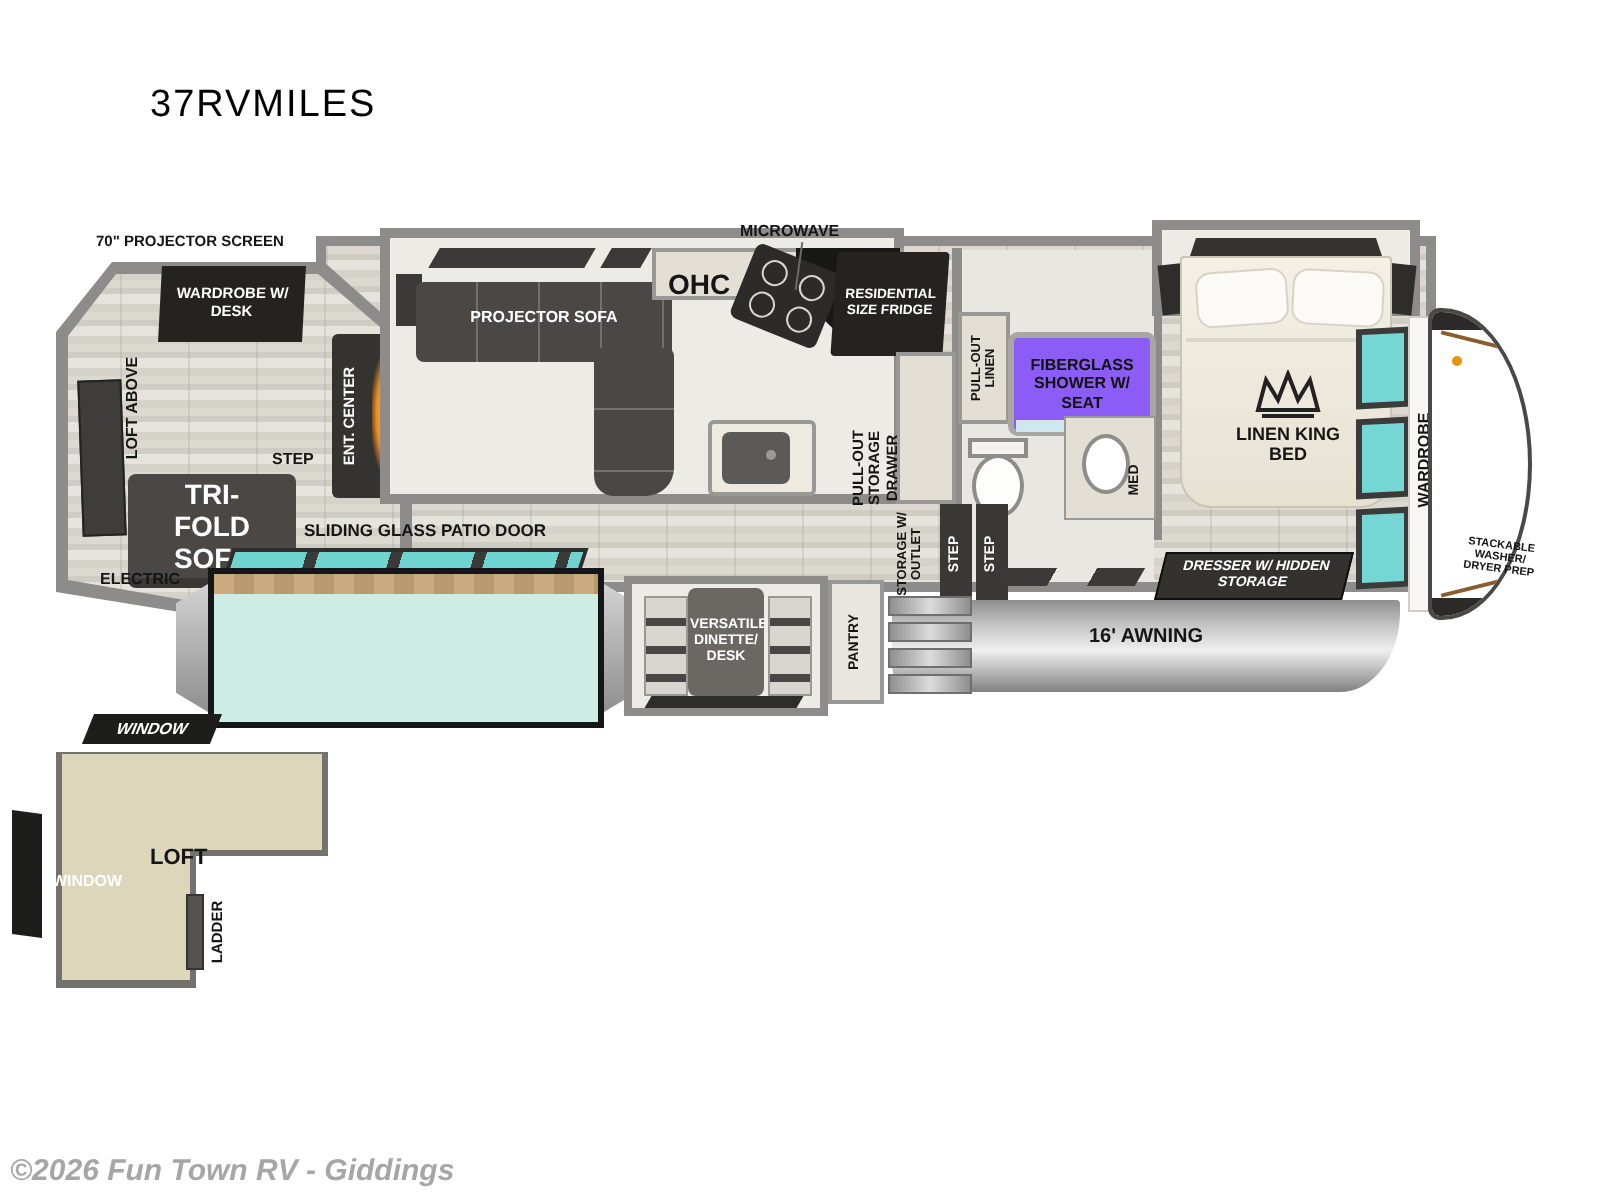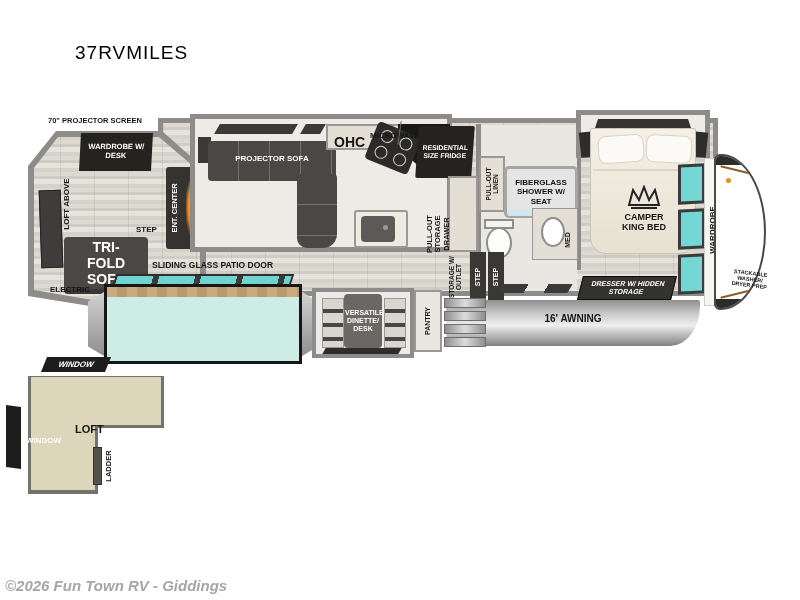--- a/index.html
+++ b/index.html
@@ -84,21 +84,21 @@
 
 <div class="abs" style="left:398px;top:124px;width:52px;height:50px;background:#181817;
             clip-path:polygon(0 0,100% 0,100% 100%,55% 100%,0 45%);"></div>
 <div class="abs" style="left:370px;top:128px;width:46px;height:40px;background:#2c2b29;border-radius:4px;transform:rotate(22deg);
             display:grid;grid-template-columns:1fr 1fr;place-items:center;padding:3px;box-sizing:border-box;">
   <span style="width:11px;height:11px;border:1.5px solid #d6d6d6;border-radius:50%;"></span>
   <span style="width:11px;height:11px;border:1.5px solid #d6d6d6;border-radius:50%;"></span>
   <span style="width:11px;height:11px;border:1.5px solid #d6d6d6;border-radius:50%;"></span>
   <span style="width:11px;height:11px;border:1.5px solid #d6d6d6;border-radius:50%;"></span>
 </div>
-<div class="lbl" style="left:370px;top:112px;font-size:8px;margin-top:20px;">MICROWAVE</div>
+<div class="lbl" style="left:370px;top:112px;font-size:8px;">MICROWAVE</div>
 <div class="abs" style="left:399px;top:121px;width:1px;height:24px;background:#6a6a6a;transform:rotate(8deg);"></div>
 
 <div class="abs darkbox ctr" style="left:417px;top:126px;width:56px;height:52px;transform:skewX(-4deg);border-radius:2px;
             display:flex;align-items:center;justify-content:center;">
   <div class="wtxt" style="font-size:6.8px;font-weight:bold;width:48px;line-height:1.2;">RESIDENTIAL SIZE FRIDGE</div>
 </div>
 
 <div class="abs counter" style="left:448px;top:176px;width:30px;height:76px;"></div>
 
 <div class="abs" style="left:354px;top:210px;width:54px;height:38px;background:#eeeae0;border:2px solid #9a9896;border-radius:3px;box-sizing:border-box;">
@@ -109,21 +109,21 @@
 
 <div class="vt" style="left:420px;top:198px;width:36px;height:72px;">
   <div style="width:72px;font-size:7.5px;color:#151515;">PULL-OUT STORAGE DRAWER</div>
 </div>
 
 <div class="abs counter" style="left:479px;top:156px;width:26px;height:56px;"></div>
 <div class="vt" style="left:479px;top:158px;width:26px;height:52px;">
   <div style="width:44px;font-size:6.5px;color:#151515;">PULL-OUT LINEN</div>
 </div>
 
-<div class="abs ctr" style="left:504px;top:166px;width:74px;height:52px;background:#e5e5e5;border:3px solid #a8a6a2;border-radius:5px;
+<div class="abs ctr" style="left:504px;top:166px;width:74px;height:52px;background:#8b5cf6;border:3px solid #a8a6a2;border-radius:5px;
             box-sizing:border-box;display:flex;align-items:center;justify-content:center;">
   <div style="font-size:8px;font-weight:bold;width:62px;line-height:1.15;color:#111;">FIBERGLASS SHOWER W/ SEAT</div>
 </div>
 <div class="abs" style="left:508px;top:210px;width:66px;height:6px;background:#cfe8f0;"></div>
 
 <div class="abs" style="left:484px;top:219px;width:30px;height:10px;background:#f4f3f0;border:2px solid #8f8d8a;box-sizing:border-box;"></div>
 <div class="abs" style="left:486px;top:227px;width:26px;height:32px;background:#fdfdfb;border:2px solid #8f8d8a;border-radius:50%;box-sizing:border-box;"></div>
 
 <div class="abs" style="left:532px;top:208px;width:44px;height:50px;background:#e3dfd4;border:1px solid #9a9896;">
   <div class="abs" style="left:8px;top:8px;width:24px;height:30px;background:#fff;border:2px solid #8f8d8a;border-radius:50%;box-sizing:border-box;"></div>
@@ -152,21 +152,21 @@
 
 <div class="abs" style="left:590px;top:128px;width:106px;height:126px;background:linear-gradient(180deg,#f4f0e5,#e7e1d2);
             border:1px solid #c9c4b6;border-radius:2px 2px 16px 16px;box-sizing:border-box;">
   <div class="abs" style="left:7px;top:6px;width:44px;height:26px;background:#fbfaf6;border:1px solid #d8d3c6;border-radius:8px;transform:rotate(-4deg);"></div>
   <div class="abs" style="left:55px;top:6px;width:44px;height:26px;background:#fbfaf6;border:1px solid #d8d3c6;border-radius:8px;transform:rotate(3deg);"></div>
   <div class="abs" style="left:2px;top:40px;width:100px;height:2px;background:rgba(0,0,0,.09);"></div>
   <svg class="abs" style="left:35px;top:56px;" width="36" height="26" viewBox="0 0 36 26">
     <path d="M3 20 L7 5 L13 15 L18 2 L23 15 L29 5 L33 20 Z" fill="none" stroke="#222" stroke-width="2"></path>
     <line x1="5" y1="23" x2="31" y2="23" stroke="#222" stroke-width="2"></line>
   </svg>
-  <div class="lbl ctr" style="left:24px;top:84px;width:58px;font-size:9px;">CAMPER KING BED</div>
+  <div class="lbl ctr" style="left:24px;top:84px;width:58px;font-size:9px;">LINEN KING BED</div>
 </div>
 
 <div class="abs" style="left:500px;top:284px;width:70px;height:9px;transform:skewX(-30deg);
             background:repeating-linear-gradient(90deg,#3b3a38 0 26px,rgba(0,0,0,0) 26px 46px);"></div>
 <div class="abs" style="left:620px;top:284px;width:50px;height:9px;transform:skewX(-30deg);
             background:repeating-linear-gradient(90deg,#3b3a38 0 26px,rgba(0,0,0,0) 26px 46px);"></div>
 
 <div class="abs ctr" style="left:580px;top:276px;width:92px;height:22px;background:#34322f;border:1px solid #0f0f0f;transform:skewX(-14deg);
             display:flex;align-items:center;justify-content:center;">
   <div class="wtxt" style="font-size:7px;font-weight:bold;width:88px;line-height:1.15;text-align:center;">DRESSER W/ HIDDEN STORAGE</div>

